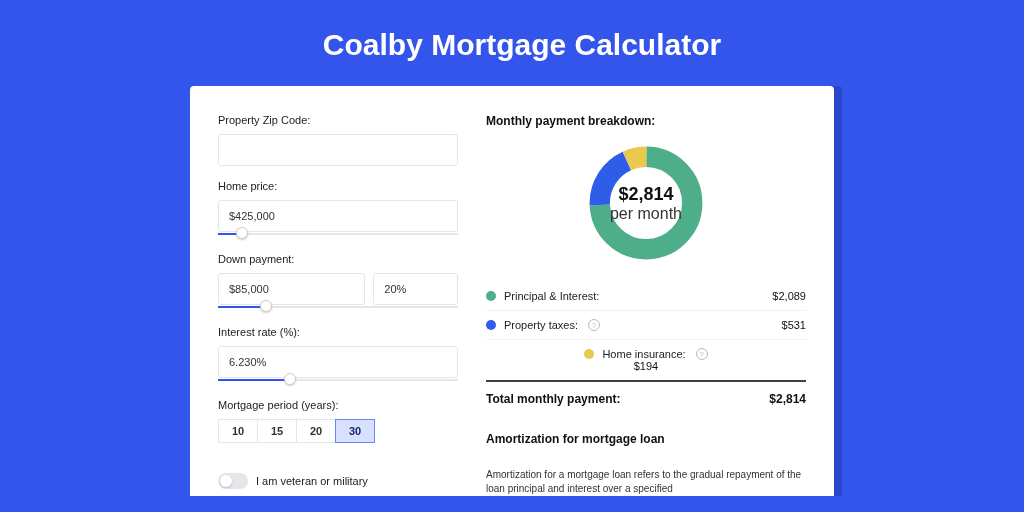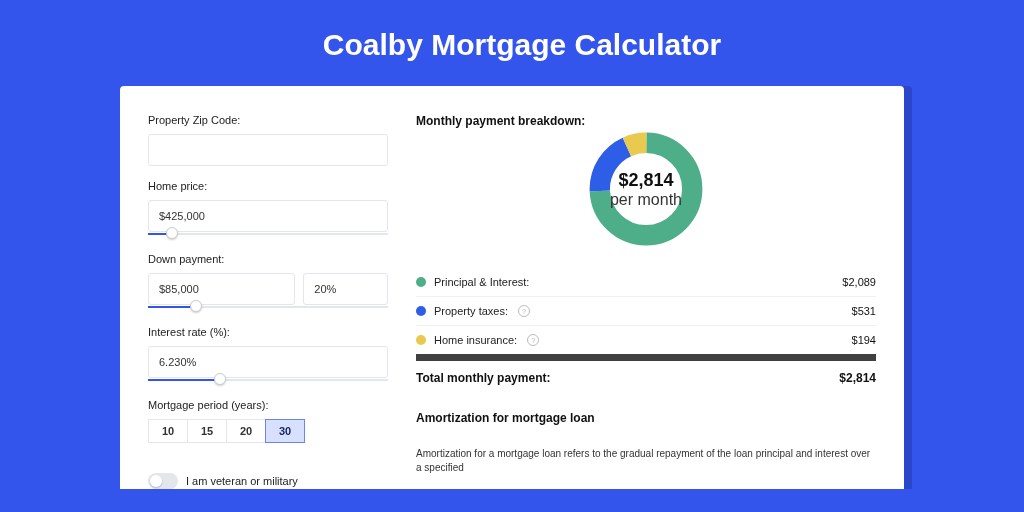--- a/index.html
+++ b/index.html
@@ -12,21 +12,21 @@
   }
   .page-title {
     text-align:center;
     color:#fff;
     font-weight:700;
     font-size:30px;
     padding:28px 0 24px 0;
     margin-left:20px;
   }
   .card {
-    width:784px;
+    width:644px;
     margin:0 auto;
     background:#fff;
     border-radius:4px 4px 0 0;
     box-shadow:8px 0 0 #2a47cc;
     padding:28px 28px 0 28px;
     display:flex;
     gap:28px;
   }
   .left { width:240px; flex:0 0 240px; }
   .right { flex:1; }
@@ -92,38 +92,38 @@
   .toggle {
     width:30px; height:16px; border-radius:10px; background:#e3e6ea;
     position:relative;
   }
   .toggle::after {
     content:""; position:absolute; left:2px; top:2px;
     width:12px; height:12px; border-radius:50%; background:#fff;
     box-shadow:0 1px 2px rgba(0,0,0,0.2);
   }
 
-  .section-title { font-size:12px; font-weight:700; color:#111; }
+  .section-title { font-size:12px; font-weight:700; color:#111; margin-bottom:14px; }
 
   .donut-wrap { display:flex; justify-content:center; margin-bottom:18px; }
   .donut { position:relative; width:122px; height:122px; }
   .donut svg { width:122px; height:122px; }
   .donut-center {
     position:absolute; inset:0;
     display:flex; flex-direction:column; align-items:center; justify-content:center;
   }
   .donut-amount { font-size:18px; font-weight:700; color:#111; }
   .donut-sub { font-size:16px; color:#333; }
 
   .legend-row {
     display:flex; align-items:center; justify-content:space-between;
     padding:8px 0; font-size:11px; color:#222;
     border-bottom:1px solid #f0f1f3;
   }
-  .legend-row:last-of-type { border-bottom:7px solid #404040; }
+  .legend-row:last-of-type { border-bottom:2px solid #404040;flex-direction:column; }
   .legend-left { display:flex; align-items:center; gap:8px; }
   .dot { width:10px; height:10px; border-radius:50%; display:inline-block; }
   .help-icon {
     width:12px; height:12px; border-radius:50%;
     border:1px solid #bbb; color:#bbb;
     font-size:8px; display:inline-flex; align-items:center; justify-content:center;
     margin-left:2px;
   }
   .legend-val { font-size:11px; color:#111; }
   .total-row {

